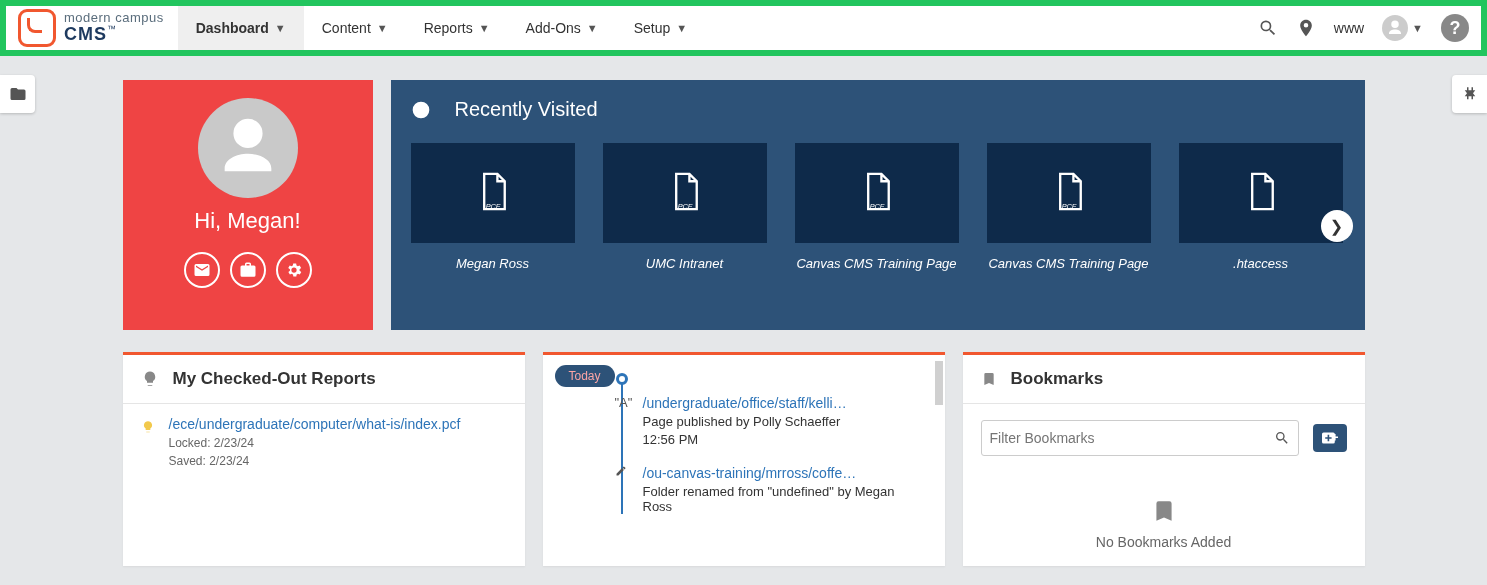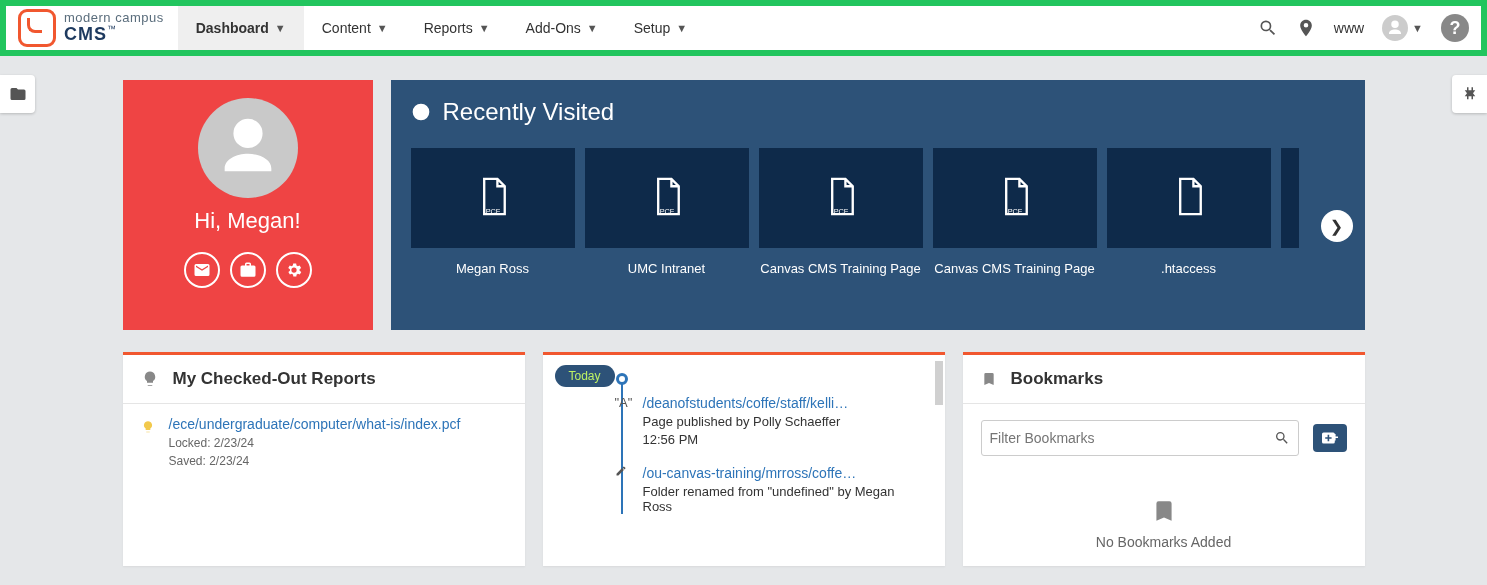--- a/index.html
+++ b/index.html
@@ -37,42 +37,42 @@
 
   .user-card { width:250px; height:250px; background:#ef4444; color:#fff; display:flex; flex-direction:column; align-items:center; padding-top:18px;}
   .user-avatar { width:100px; height:100px; border-radius:50%; background:#c9c9c9; display:flex; align-items:center; justify-content:center; margin-bottom:10px;}
   .user-avatar svg { fill:#fff; }
   .greeting { font-size:22px; font-weight:300; margin-bottom:18px;}
   .user-actions { display:flex; gap:10px;}
   .circle-btn { width:36px; height:36px; border:2px solid #fff; border-radius:50%; display:flex; align-items:center; justify-content:center; cursor:pointer;}
   .circle-btn svg { fill:#fff; width:18px; height:18px;}
 
   .recent-panel { flex:1; height:250px; background:#2d5278; color:#fff; padding:18px 20px; position:relative; overflow:hidden;}
-  .panel-header { display:flex; align-items:center; gap:12px; font-size:24px; margin-bottom:22px;}
-  .recent-items { display:flex; gap:10px; }
+  .panel-header { display:flex; align-items:center; gap:24px; font-size:20px; margin-bottom:22px;}
+  .recent-items { display:flex; gap:28px;font-style:italic; }
   .recent-item { width:164px; display:flex; flex-direction:column; align-items:center; cursor:pointer;}
   .file-tile { width:164px; height:100px; background:#0e2a4a; display:flex; align-items:center; justify-content:center; margin-bottom:12px;}
   .file-tile.slim { width:18px; }
   .recent-label { font-size:13px; text-align:center; line-height:1.4;}
   .recent-next { position:absolute; right:12px; top:130px; width:32px; height:32px; border-radius:50%; background:#fff; color:#333; display:flex; align-items:center; justify-content:center; cursor:pointer; font-size:16px;}
 
   
   .cards-row { display:flex; gap:18px; margin-top:22px;}
   .card { flex:1; background:#fff; border-top:3px solid #f1572f; box-shadow:0 1px 2px rgba(0,0,0,0.06);}
   .card-header { display:flex; align-items:center; gap:14px; padding:14px 18px; border-bottom:1px solid #e5e5e5; font-size:17px; font-weight:bold; color:#333;}
   .card-header .hicon { color:#888; font-size:18px;}
   .card-body { padding:12px 18px; position:relative; min-height:130px;}
 
   .checkedout-item { display:flex; gap:14px; align-items:flex-start;}
   .bulb { color:#f2c94c; font-size:16px; margin-top:4px;}
   .link { color:#2d74b8; font-size:14px; cursor:pointer;}
   .meta { color:#666; font-size:12px; margin-top:4px;}
 
   .activity-body { position:relative; padding:0;}
-  .today-chip { background:#2d5278; color:#bef264; border-radius:14px; padding:4px 14px; font-size:12px; display:inline-block; margin:10px 0 0 12px;text-align:center;}
+  .today-chip { background:#2d5278; color:#fca5a5; border-radius:14px; padding:4px 14px; font-size:12px; display:inline-block; margin:10px 0 0 12px;text-align:center;}
   .timeline { position:absolute; left:78px; top:22px; bottom:0; width:2px; background:#2d74b8;}
   .timeline-dot { position:absolute; left:73px; top:18px; width:12px; height:12px; border:3px solid #2d74b8; background:#fff; border-radius:50%;}
   .act-item { margin-left:100px; margin-top:8px; margin-right:20px; font-size:13px;}
   .act-item .aicon { position:absolute; margin-left:-28px; color:#555; font-size:13px;}
   .act-desc { color:#333; margin-top:3px;}
   .act-time { color:#333; margin-top:3px;}
   .scroll-hint { position:absolute; right:2px; top:6px; width:8px; bottom:6px; background:linear-gradient(#d0d0d0 30%, transparent 30%);}
 
   .bookmarks-body { padding:16px 18px;}
   .bm-row { display:flex; gap:14px; align-items:center;}
@@ -275,21 +275,21 @@
     </div>
 
     <div class="card">
       <div class="card-body activity-body">
         <span class="today-chip">Today</span>
         <div class="timeline"></div>
         <div class="timeline-dot"></div>
 
         <div class="act-item">
           <span class="aicon">"A"</span>
-          <span class="link">/deanofstudents/coffe/staff/kelli…</span>
+          <span class="link">/undergraduate/office/staff/kelli…</span>
           <div class="act-desc">Page published by Polly Schaeffer</div>
           <div class="act-time">12:56 PM</div>
         </div>
 
         <div class="act-item" style="margin-top:18px;">
           <span class="aicon">
             <svg width="12" height="12" viewBox="0 0 24 24">
                 <path fill="currentColor" d="M3 17.25V21h3.75L17.81 9.94l-3.75-3.75L3 17.25zM20.71 7.04a1 1 0 000-1.41l-2.34-2.34a1 1 0 00-1.41 0l-1.83 1.83 3.75 3.75 1.83-1.83z"></path>
               </svg>
           </span>

